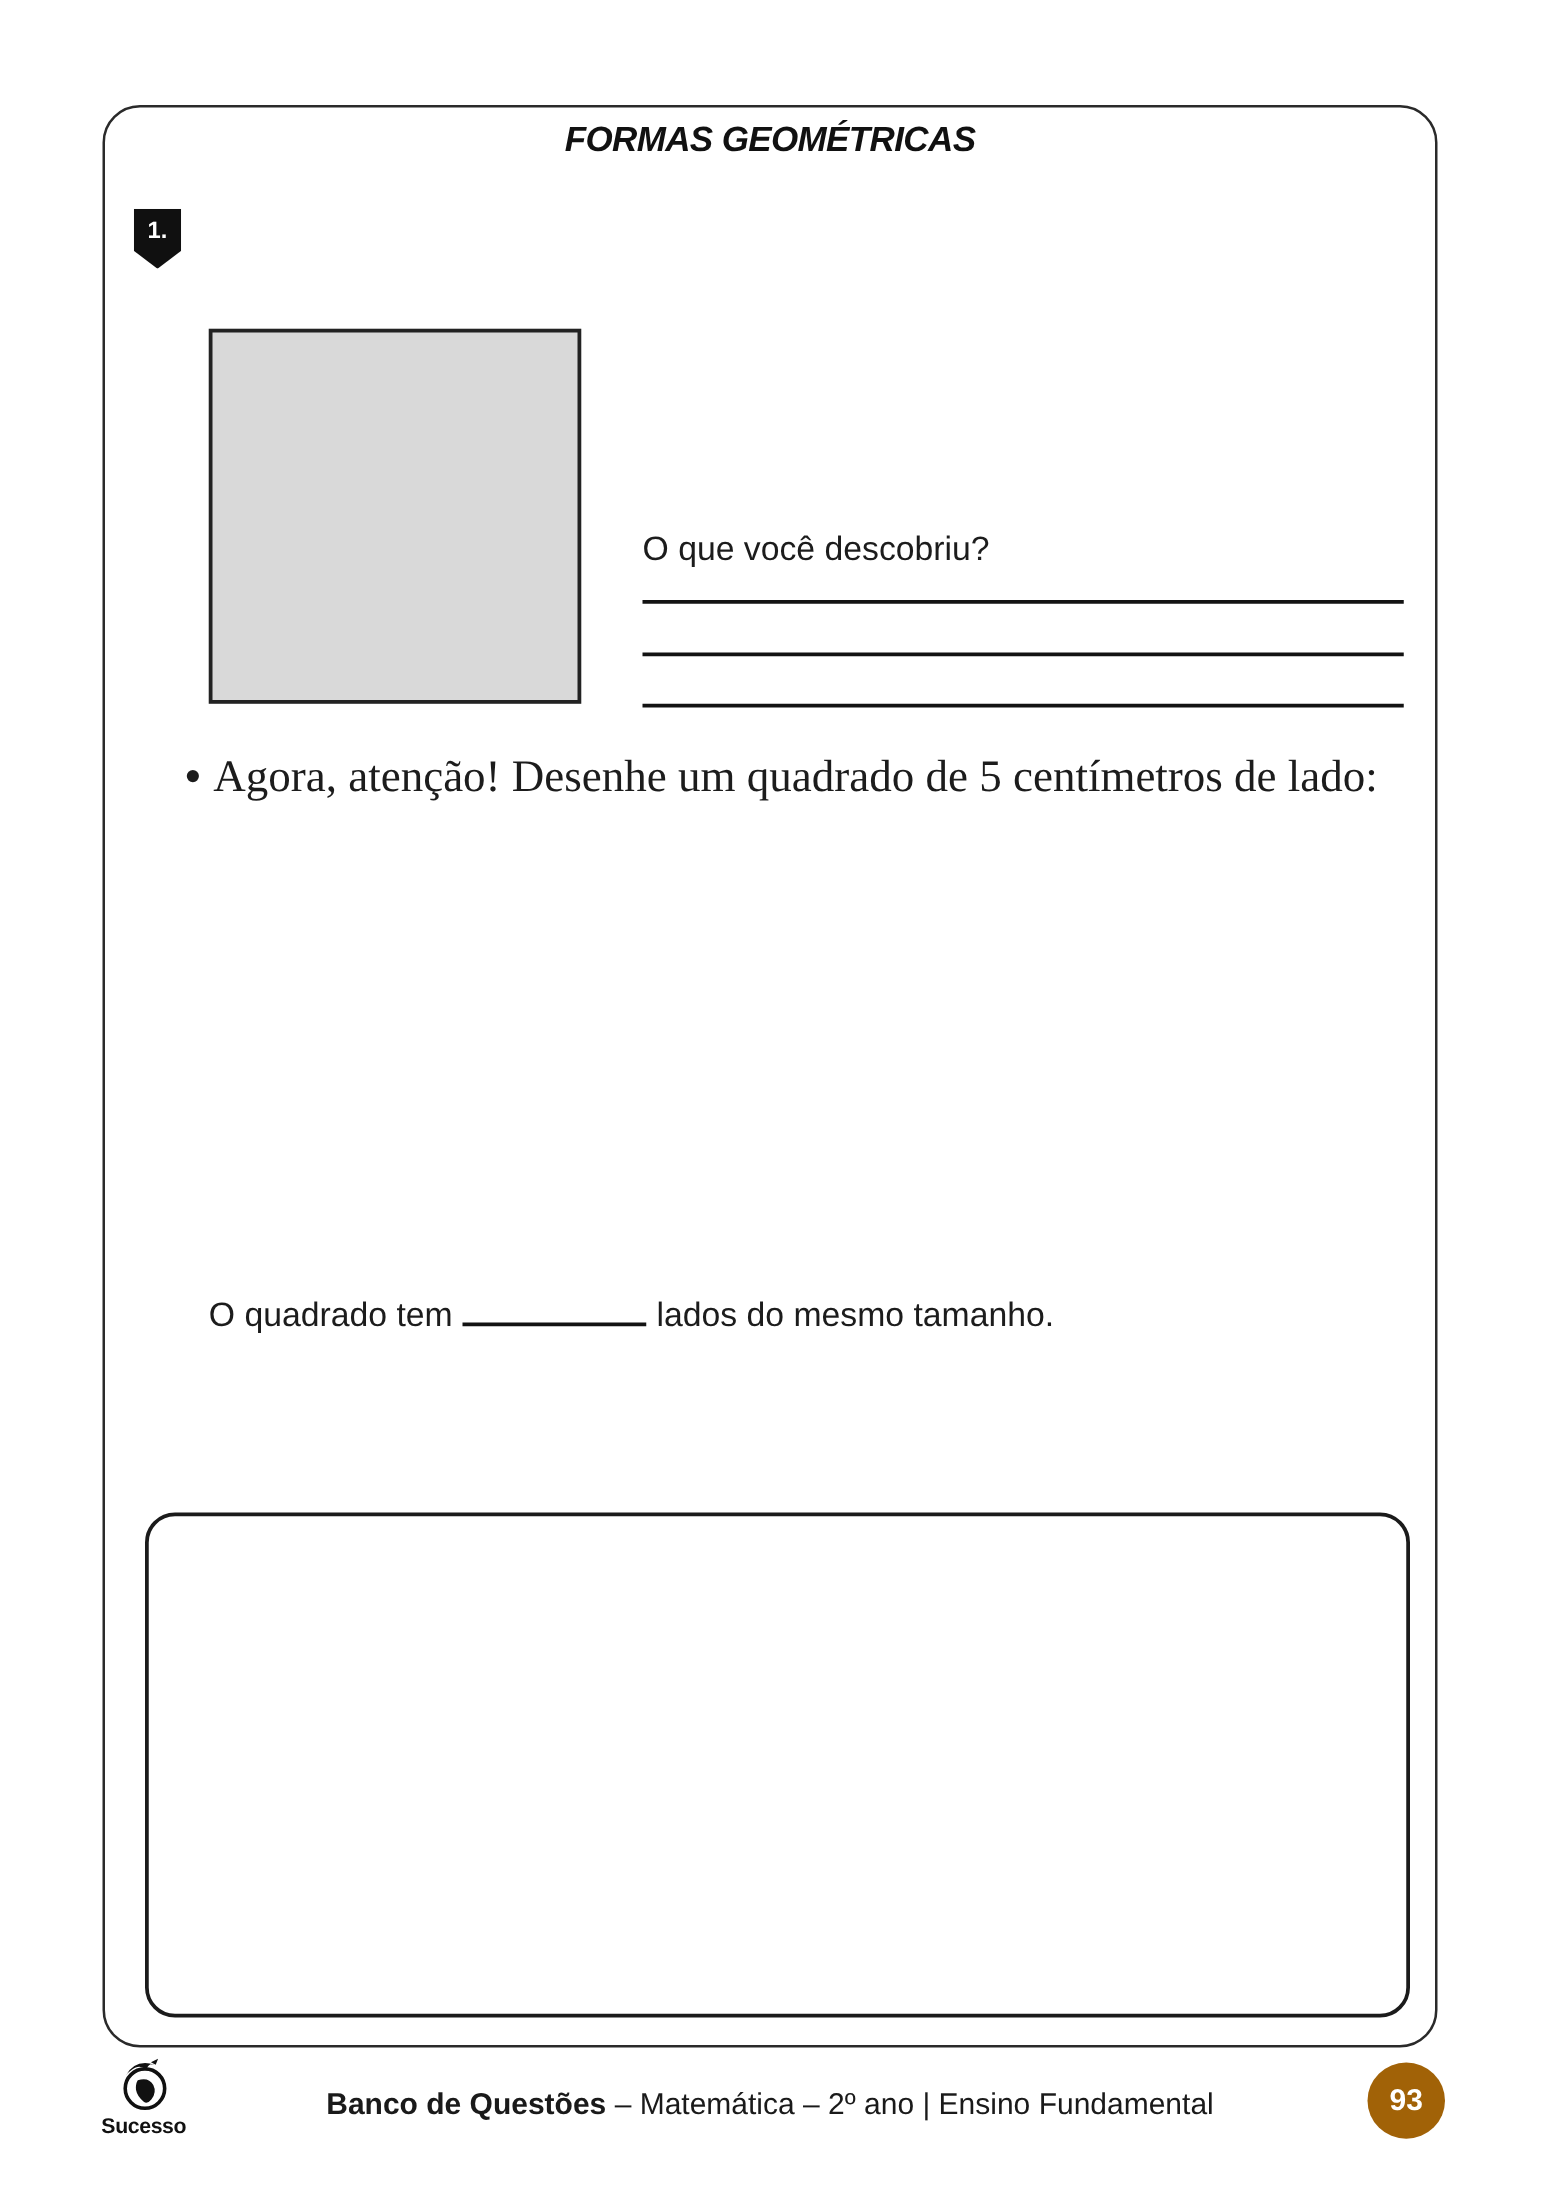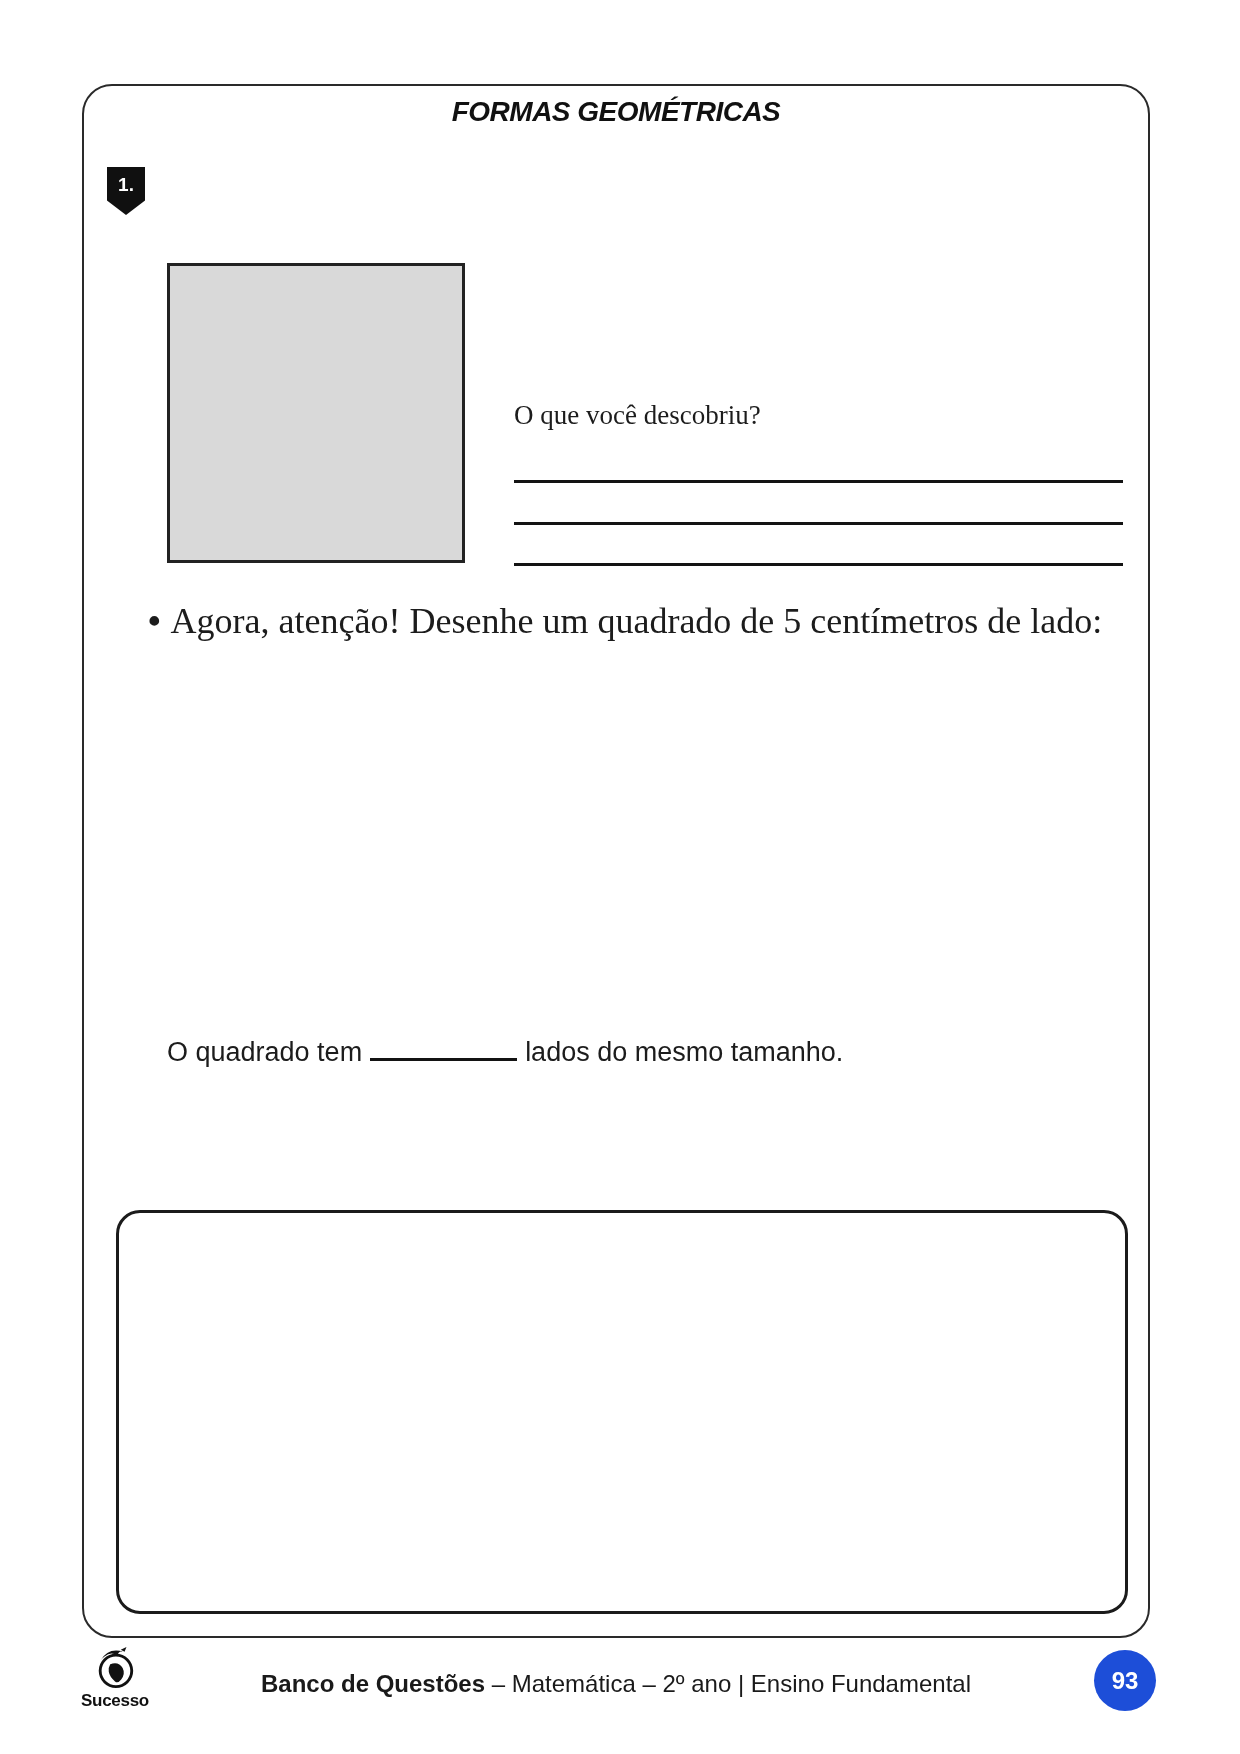--- a/index.html
+++ b/index.html
@@ -64,24 +64,23 @@
   .measure-square {
     position: absolute;
     left: 167px; top: 263px;
     width: 298px; height: 300px;
     background: #d9d9d9;
     border: 3px solid #222222;
   }
 
   .discovery-prompt {
     position: absolute;
-    left: 514px; top: 400px;
-    font-size: 27px;
-    white-space: nowrap;
-    font-family: Liberation Serif, serif;
+    left: 514px; top: 424px;
+    font-size: 27px;
+    white-space: nowrap;
   }
 
   .answer-line {
     position: absolute;
     left: 514px;
     width: 609px; height: 3px;
     background: #131313;
   }
   .answer-line.l1 { top: 480px; }
   .answer-line.l2 { top: 522px; }
@@ -151,21 +150,21 @@
     font-size: 24px;
     color: #1a1a1a;
     white-space: nowrap;
   }
   .footer-text .bold { font-weight: bold; }
 
   .page-circle {
     position: absolute;
     left: 1094px; top: 1650px;
     width: 62px; height: 61px;
-    background: #1d4ed8;
+    background: #a16207;
     border-radius: 50%;
     display: flex;
     align-items: center;
     justify-content: center;
   }
   .page-circle span {
     color: #ffffff;
     font-weight: bold;
     font-size: 24px;
   }

